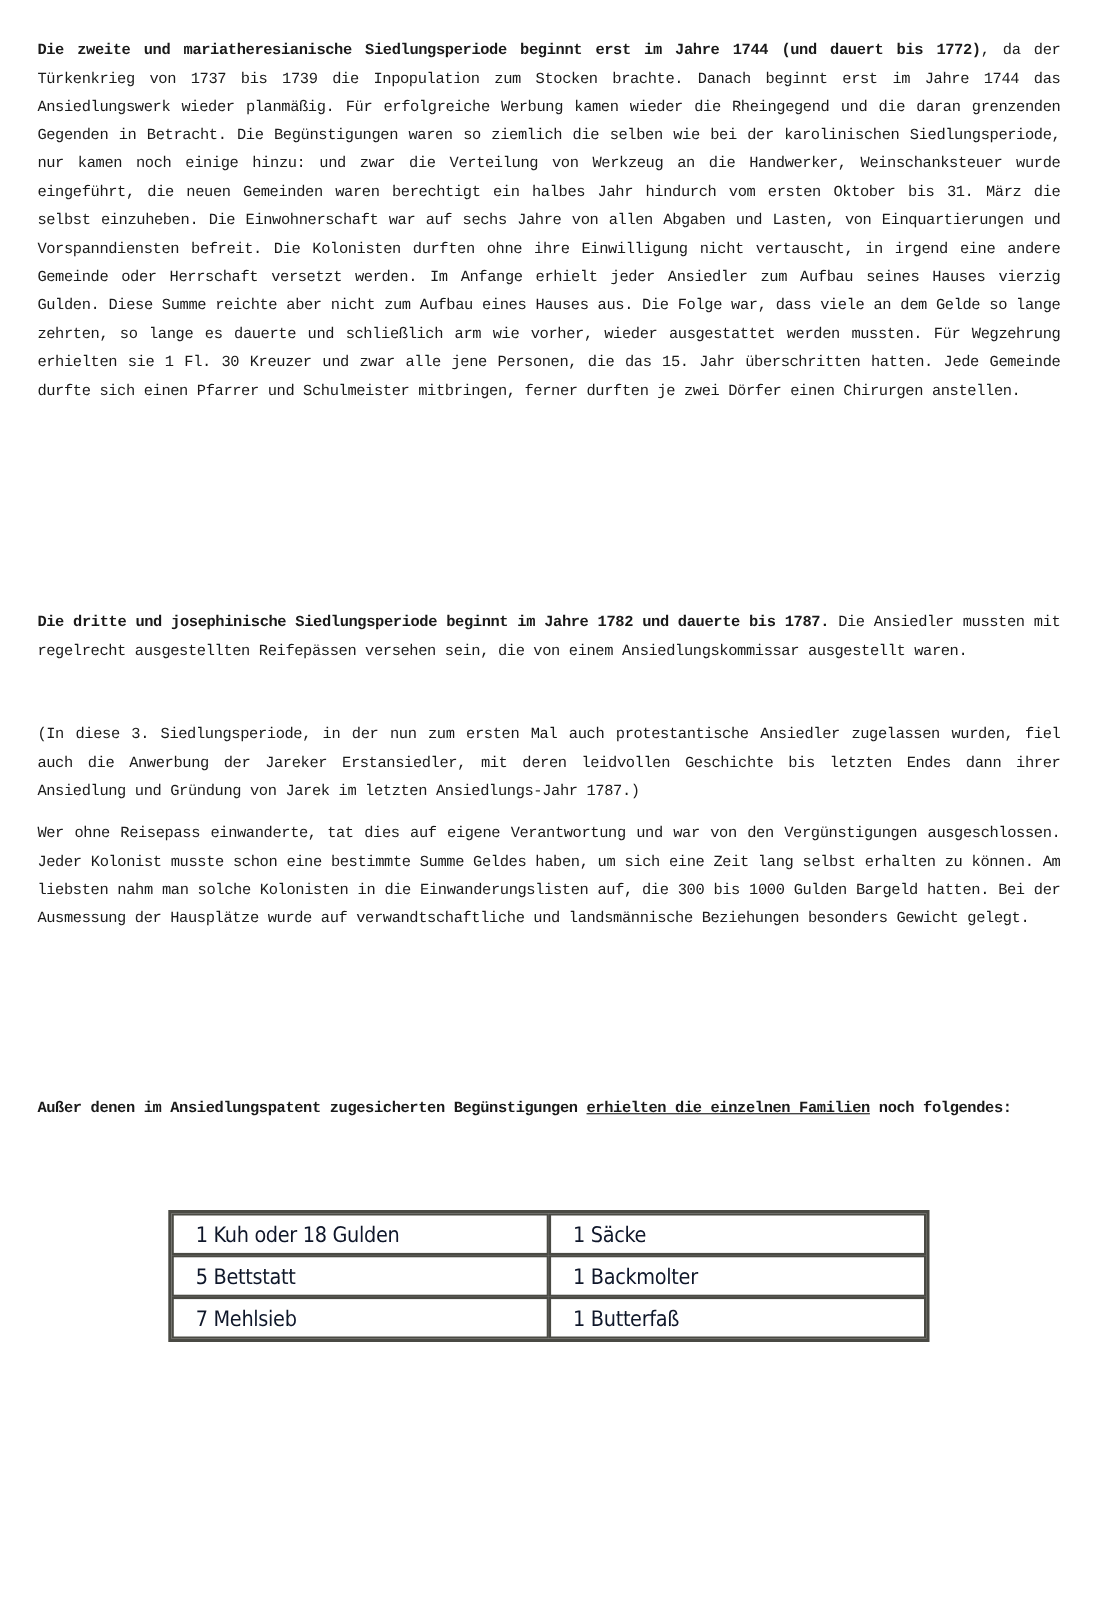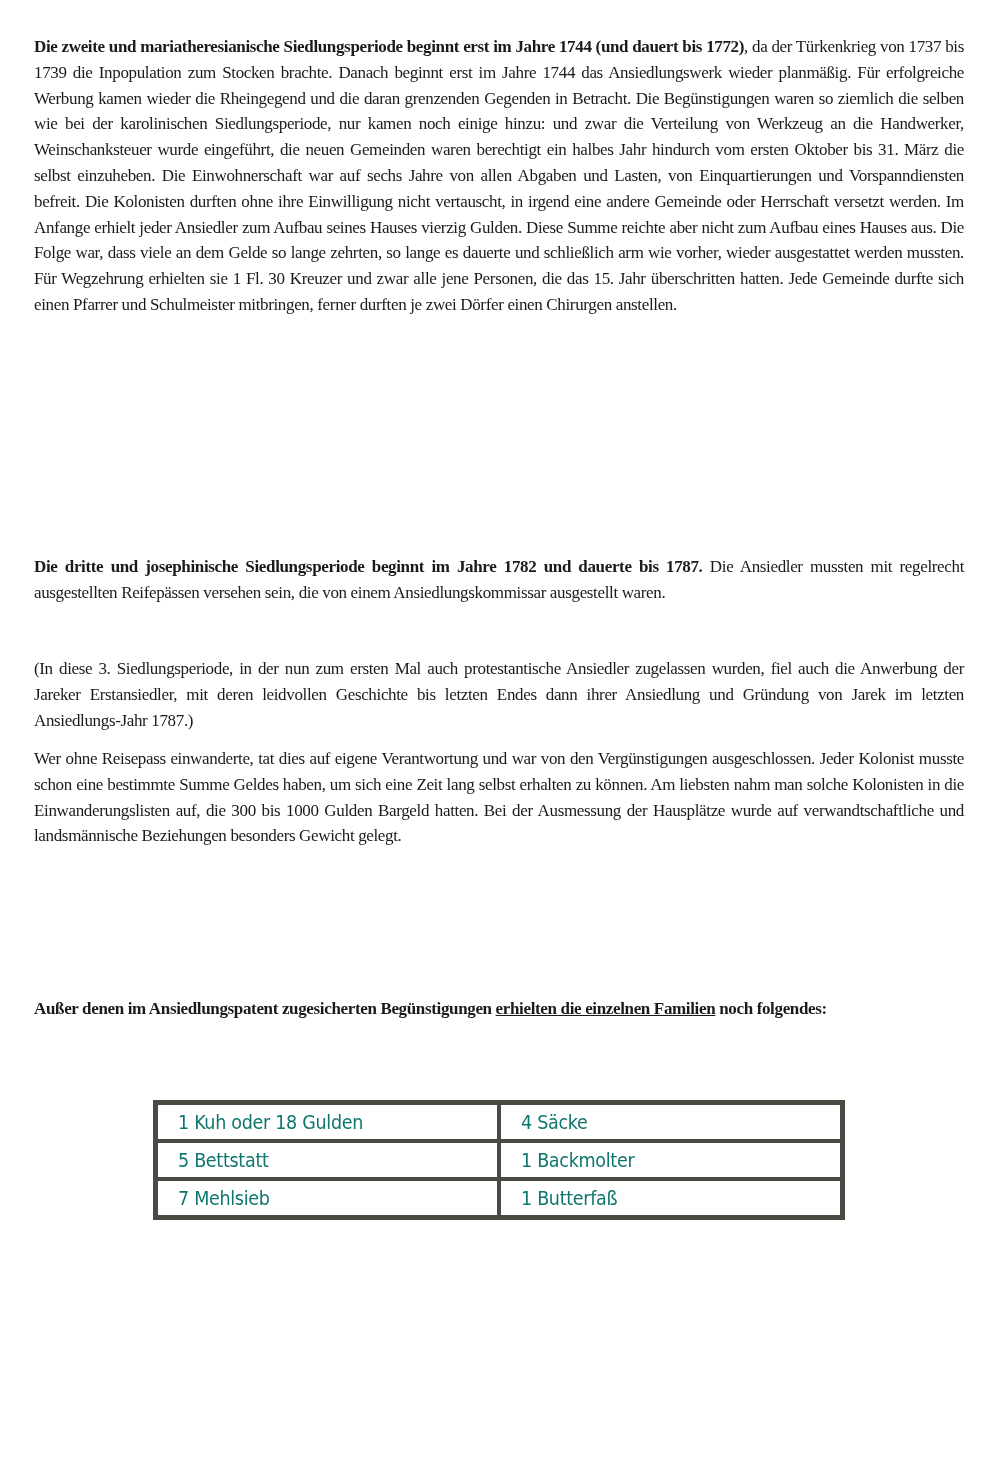--- a/index.html
+++ b/index.html
@@ -16,26 +16,26 @@
       color: #1a1a1a;
     }
     .page {
       position: absolute;
       left: 34px;
       top: 34px;
       width: 930px;
     }
     p.para {
       margin: 0;
-      font-size: 17px;
+      font-size: 14px;
       line-height: 25.8px;
       text-align: justify;
       letter-spacing: -0.35px;
       word-spacing: 0px;
-      font-family: Liberation Serif, serif;
+      font-family: Liberation Mono, monospace;
       font-stretch: condensed;
     }
     p.para b {
       font-weight: bold;
     }
     .p1 { position: absolute; top: 0; left: 0; width: 930px; }
     .p2 { position: absolute; top: 520px; left: 0; width: 930px; }
     .p3 { position: absolute; top: 622px; left: 0; width: 930px; }
     .p4 { position: absolute; top: 712px; left: 0; width: 930px; }
     .p5 { position: absolute; top: 962px; left: 0; width: 930px; }
@@ -52,21 +52,21 @@
       border-top-width: 3px;
     }
     table.items td {
       border: 2px solid #4a4a44;
       height: 34px;
       padding: 0 0 0 20px;
       font-size: 19.5px;
       letter-spacing: -0.3px;
       font-family: "DejaVu Sans Condensed", "DejaVu Sans", sans-serif;
       font-stretch: condensed;
-      color: #0f766e;
+      color: #0f172a;
       vertical-align: middle;
       width: 50%;
     }
   </style>
 </head>
 <body>
 
 <div class="page">
   <p class="para p1"><b>Die zweite und mariatheresianische Siedlungsperiode beginnt erst im Jahre 1744 (und dauert bis 1772)</b><span>, da der Türkenkrieg von 1737 bis 1739 die Inpopulation zum Stocken brachte. Danach beginnt erst im Jahre 1744 das Ansiedlungswerk wieder planmäßig. Für erfolgreiche Werbung kamen wieder die Rheingegend und die daran grenzenden Gegenden in Betracht. Die Begünstigungen waren so ziemlich die selben wie bei der karolinischen Siedlungsperiode, nur kamen noch einige hinzu: und zwar die Verteilung von Werkzeug an die Handwerker, Weinschanksteuer wurde eingeführt, die neuen Gemeinden waren berechtigt ein halbes Jahr hindurch vom ersten Oktober bis 31. März die selbst einzuheben. Die Einwohnerschaft war auf sechs Jahre von allen Abgaben und Lasten, von Einquartierungen und Vorspanndiensten befreit. Die Kolonisten durften ohne ihre Einwilligung nicht vertauscht, in irgend eine andere Gemeinde oder Herrschaft versetzt werden. Im Anfange erhielt jeder Ansiedler zum Aufbau seines Hauses vierzig Gulden. Diese Summe reichte aber nicht zum Aufbau eines Hauses aus. Die Folge war, dass viele an dem Gelde so lange zehrten, so lange es dauerte und schließlich arm wie vorher, wieder ausgestattet werden mussten. Für Wegzehrung erhielten sie 1 Fl. 30 Kreuzer und zwar alle jene Personen, die das 15. Jahr überschritten hatten. Jede Gemeinde durfte sich einen Pfarrer und Schulmeister mitbringen, ferner durften je zwei Dörfer einen Chirurgen anstellen.</span></p>
 
@@ -76,21 +76,21 @@
 
   <p class="para p4"><span>Wer ohne Reisepass einwanderte, tat dies auf eigene Verantwortung und war von den Vergünstigungen ausgeschlossen. Jeder Kolonist musste schon eine bestimmte Summe Geldes haben, um sich eine Zeit lang selbst erhalten zu können. Am liebsten nahm man solche Kolonisten in die Einwanderungslisten auf, die 300 bis 1000 Gulden Bargeld hatten. Bei der Ausmessung der Hausplätze wurde auf verwandtschaftliche und landsmännische Beziehungen besonders Gewicht gelegt.</span></p>
 
   <p class="para p5"><b><span>Außer denen im Ansiedlungspatent zugesicherten Begünstigungen </span><span class="u">erhielten die einzelnen Familien</span><span> noch folgendes:</span></b></p>
 </div>
 
 <table class="items">
   <tbody>
     <tr>
       <td>1 Kuh oder 18 Gulden</td>
-      <td>4 Säcke</td>
+      <td>1 Säcke</td>
     </tr>
     <tr>
       <td>5 Bettstatt</td>
       <td>1 Backmolter</td>
     </tr>
     <tr>
       <td>7 Mehlsieb</td>
       <td>1 Butterfaß</td>
     </tr>
   </tbody>

